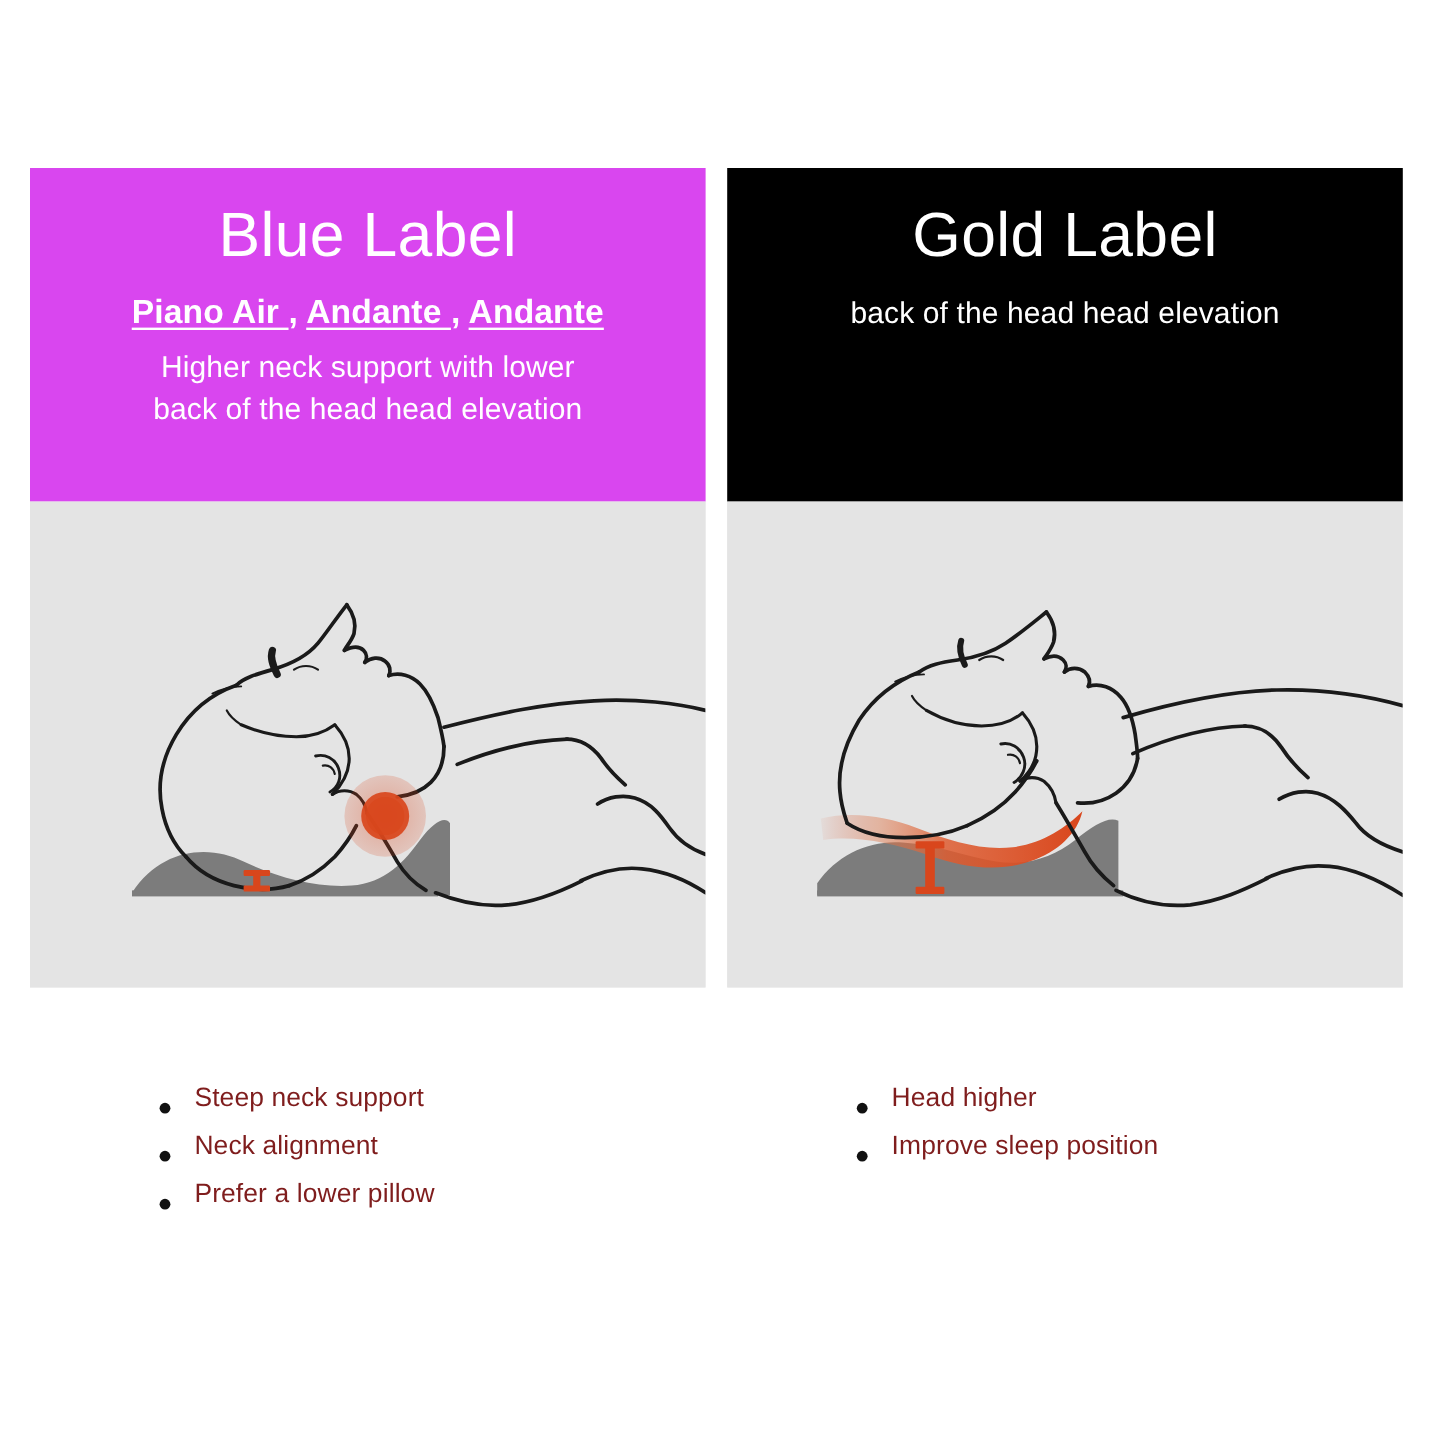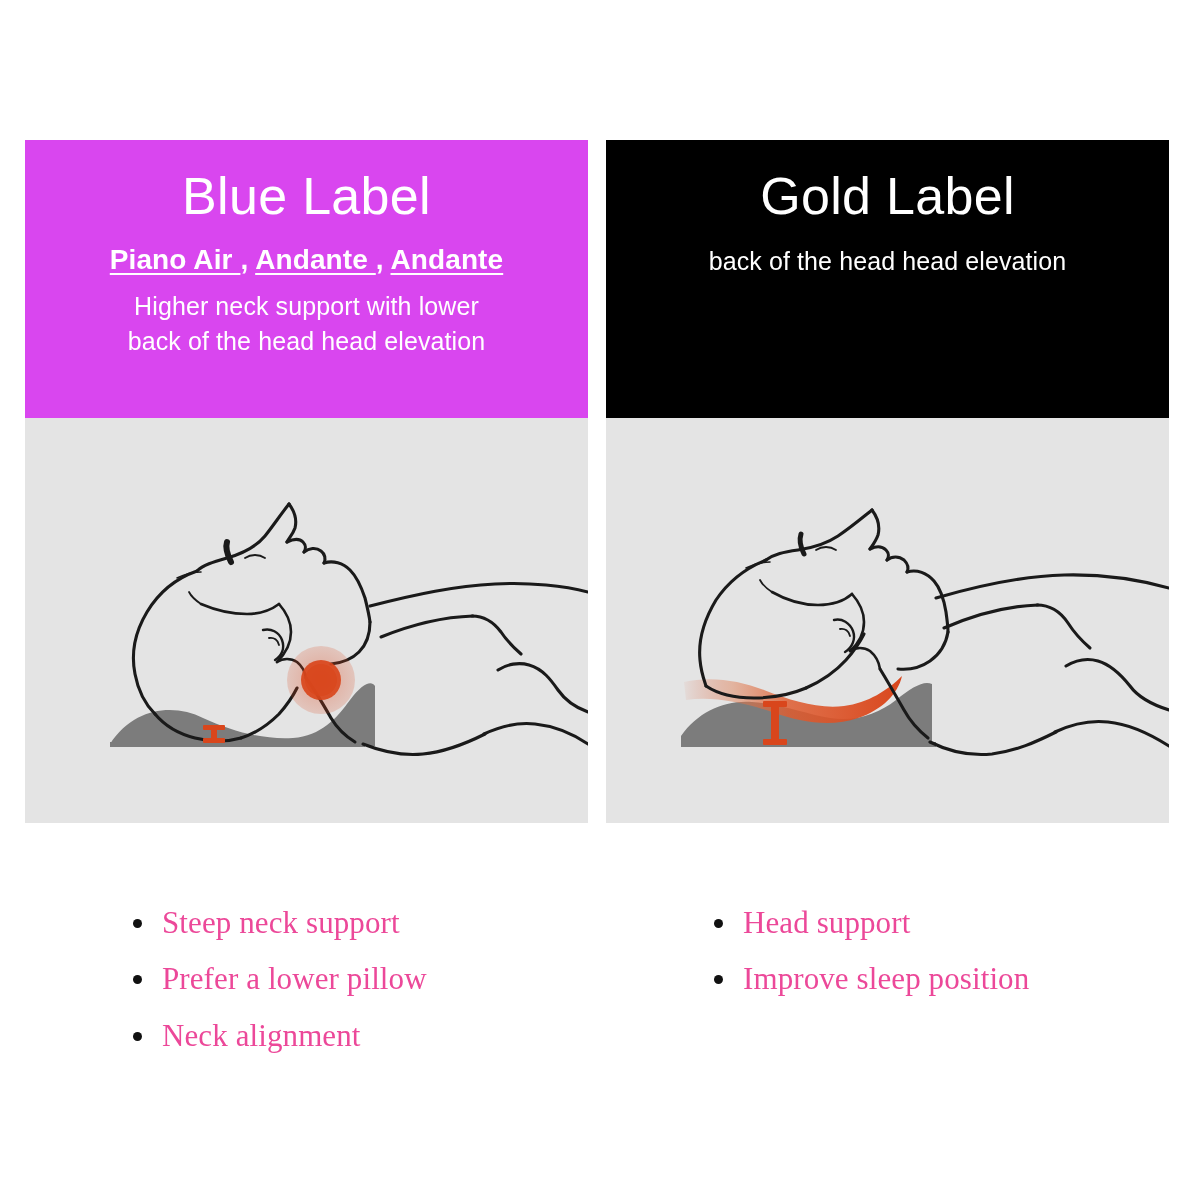--- a/index.html
+++ b/index.html
@@ -108,27 +108,26 @@
   }
   .bullets {
     width: 563px;
     list-style: none;
     margin: 0;
     padding: 0 0 0 104px;
     box-sizing: border-box;
   }
   .bullets li {
     position: relative;
-    font-size: 31px;
+    font-size: 22px;
     line-height: 1.82;
-    color: #ec4899;
+    color: #7f1d1d;
     padding-left: 33px;
     letter-spacing: 0.1px;
     white-space: nowrap;
-    font-family: Liberation Serif, serif;
   }
   .bullets li::before {
     content: "";
     position: absolute;
     left: 4px;
     top: 24px;
     width: 9px;
     height: 9px;
     border-radius: 50%;
     background: #111111;
@@ -316,24 +315,24 @@
       </div>
 
     </div>
 
   </div>
 
   <div class="bullets-row">
 
     <ul class="bullets">
       <li>Steep neck support</li>
+      <li>Neck alignment</li>
       <li>Prefer a lower pillow</li>
-      <li>Neck alignment</li>
     </ul>
 
     <ul class="bullets">
-      <li>Head support</li>
+      <li>Head higher</li>
       <li>Improve sleep position</li>
     </ul>
 
   </div>
 
 </div>
 
 </body></html>

